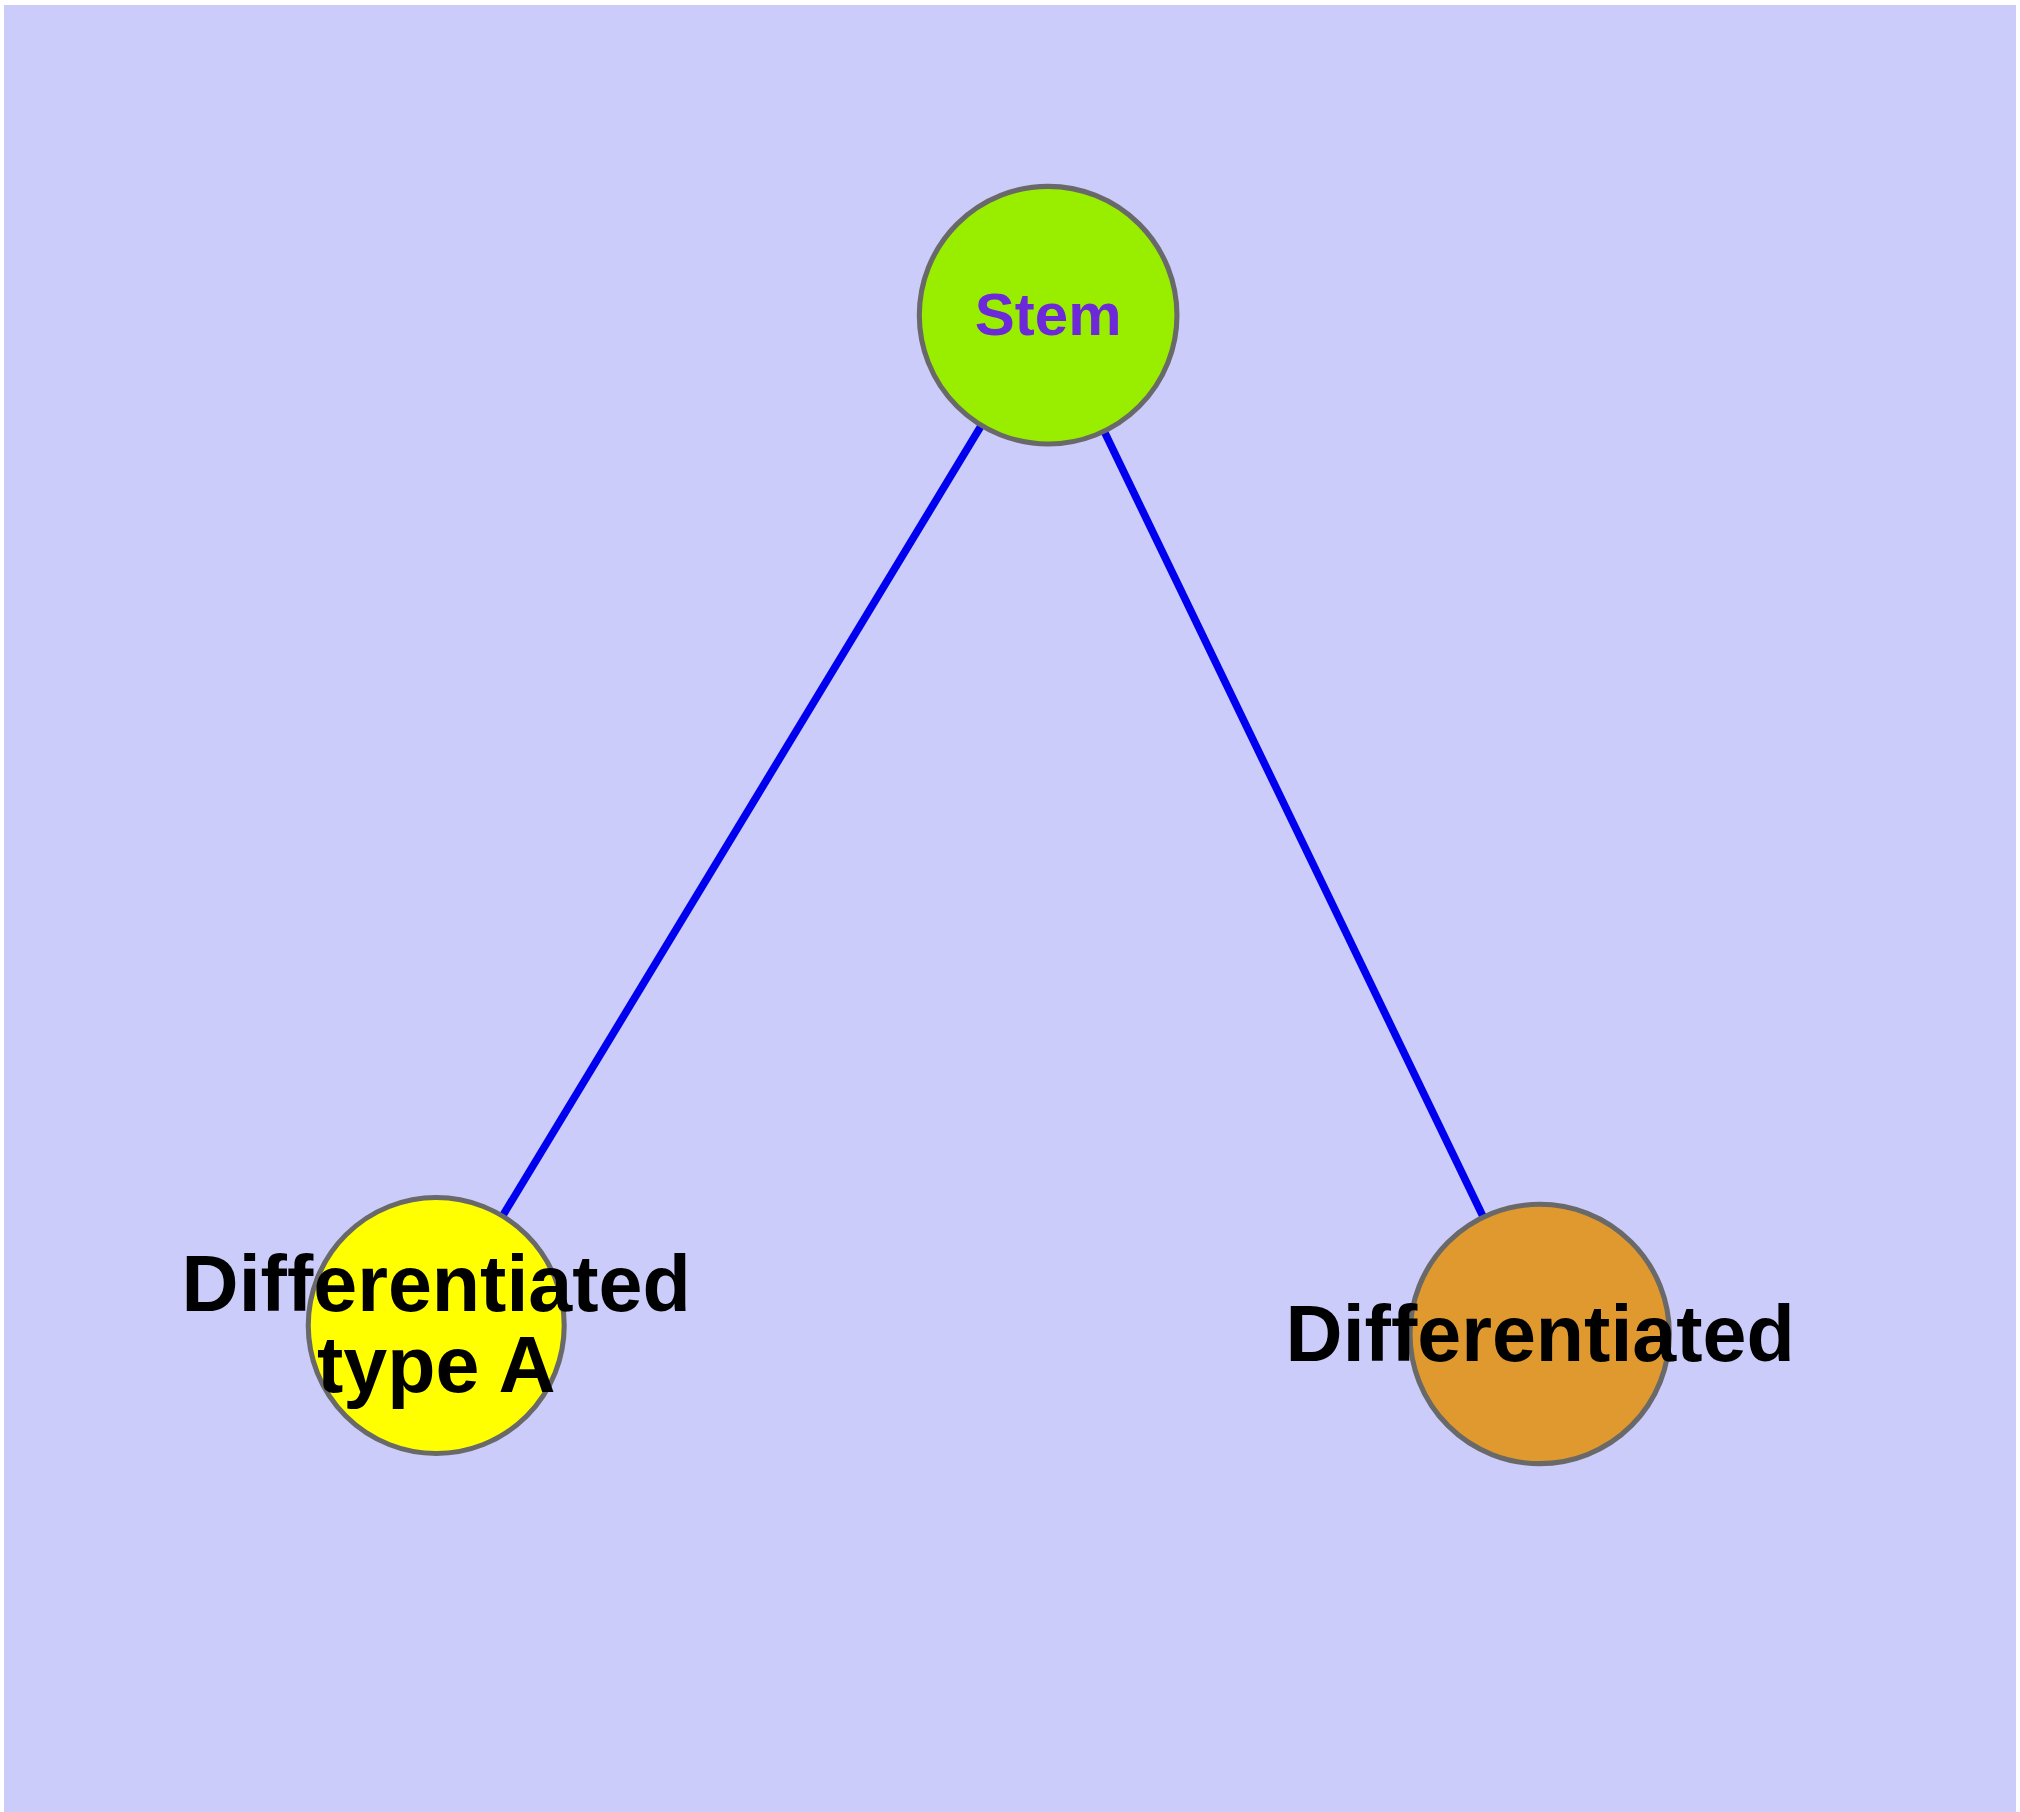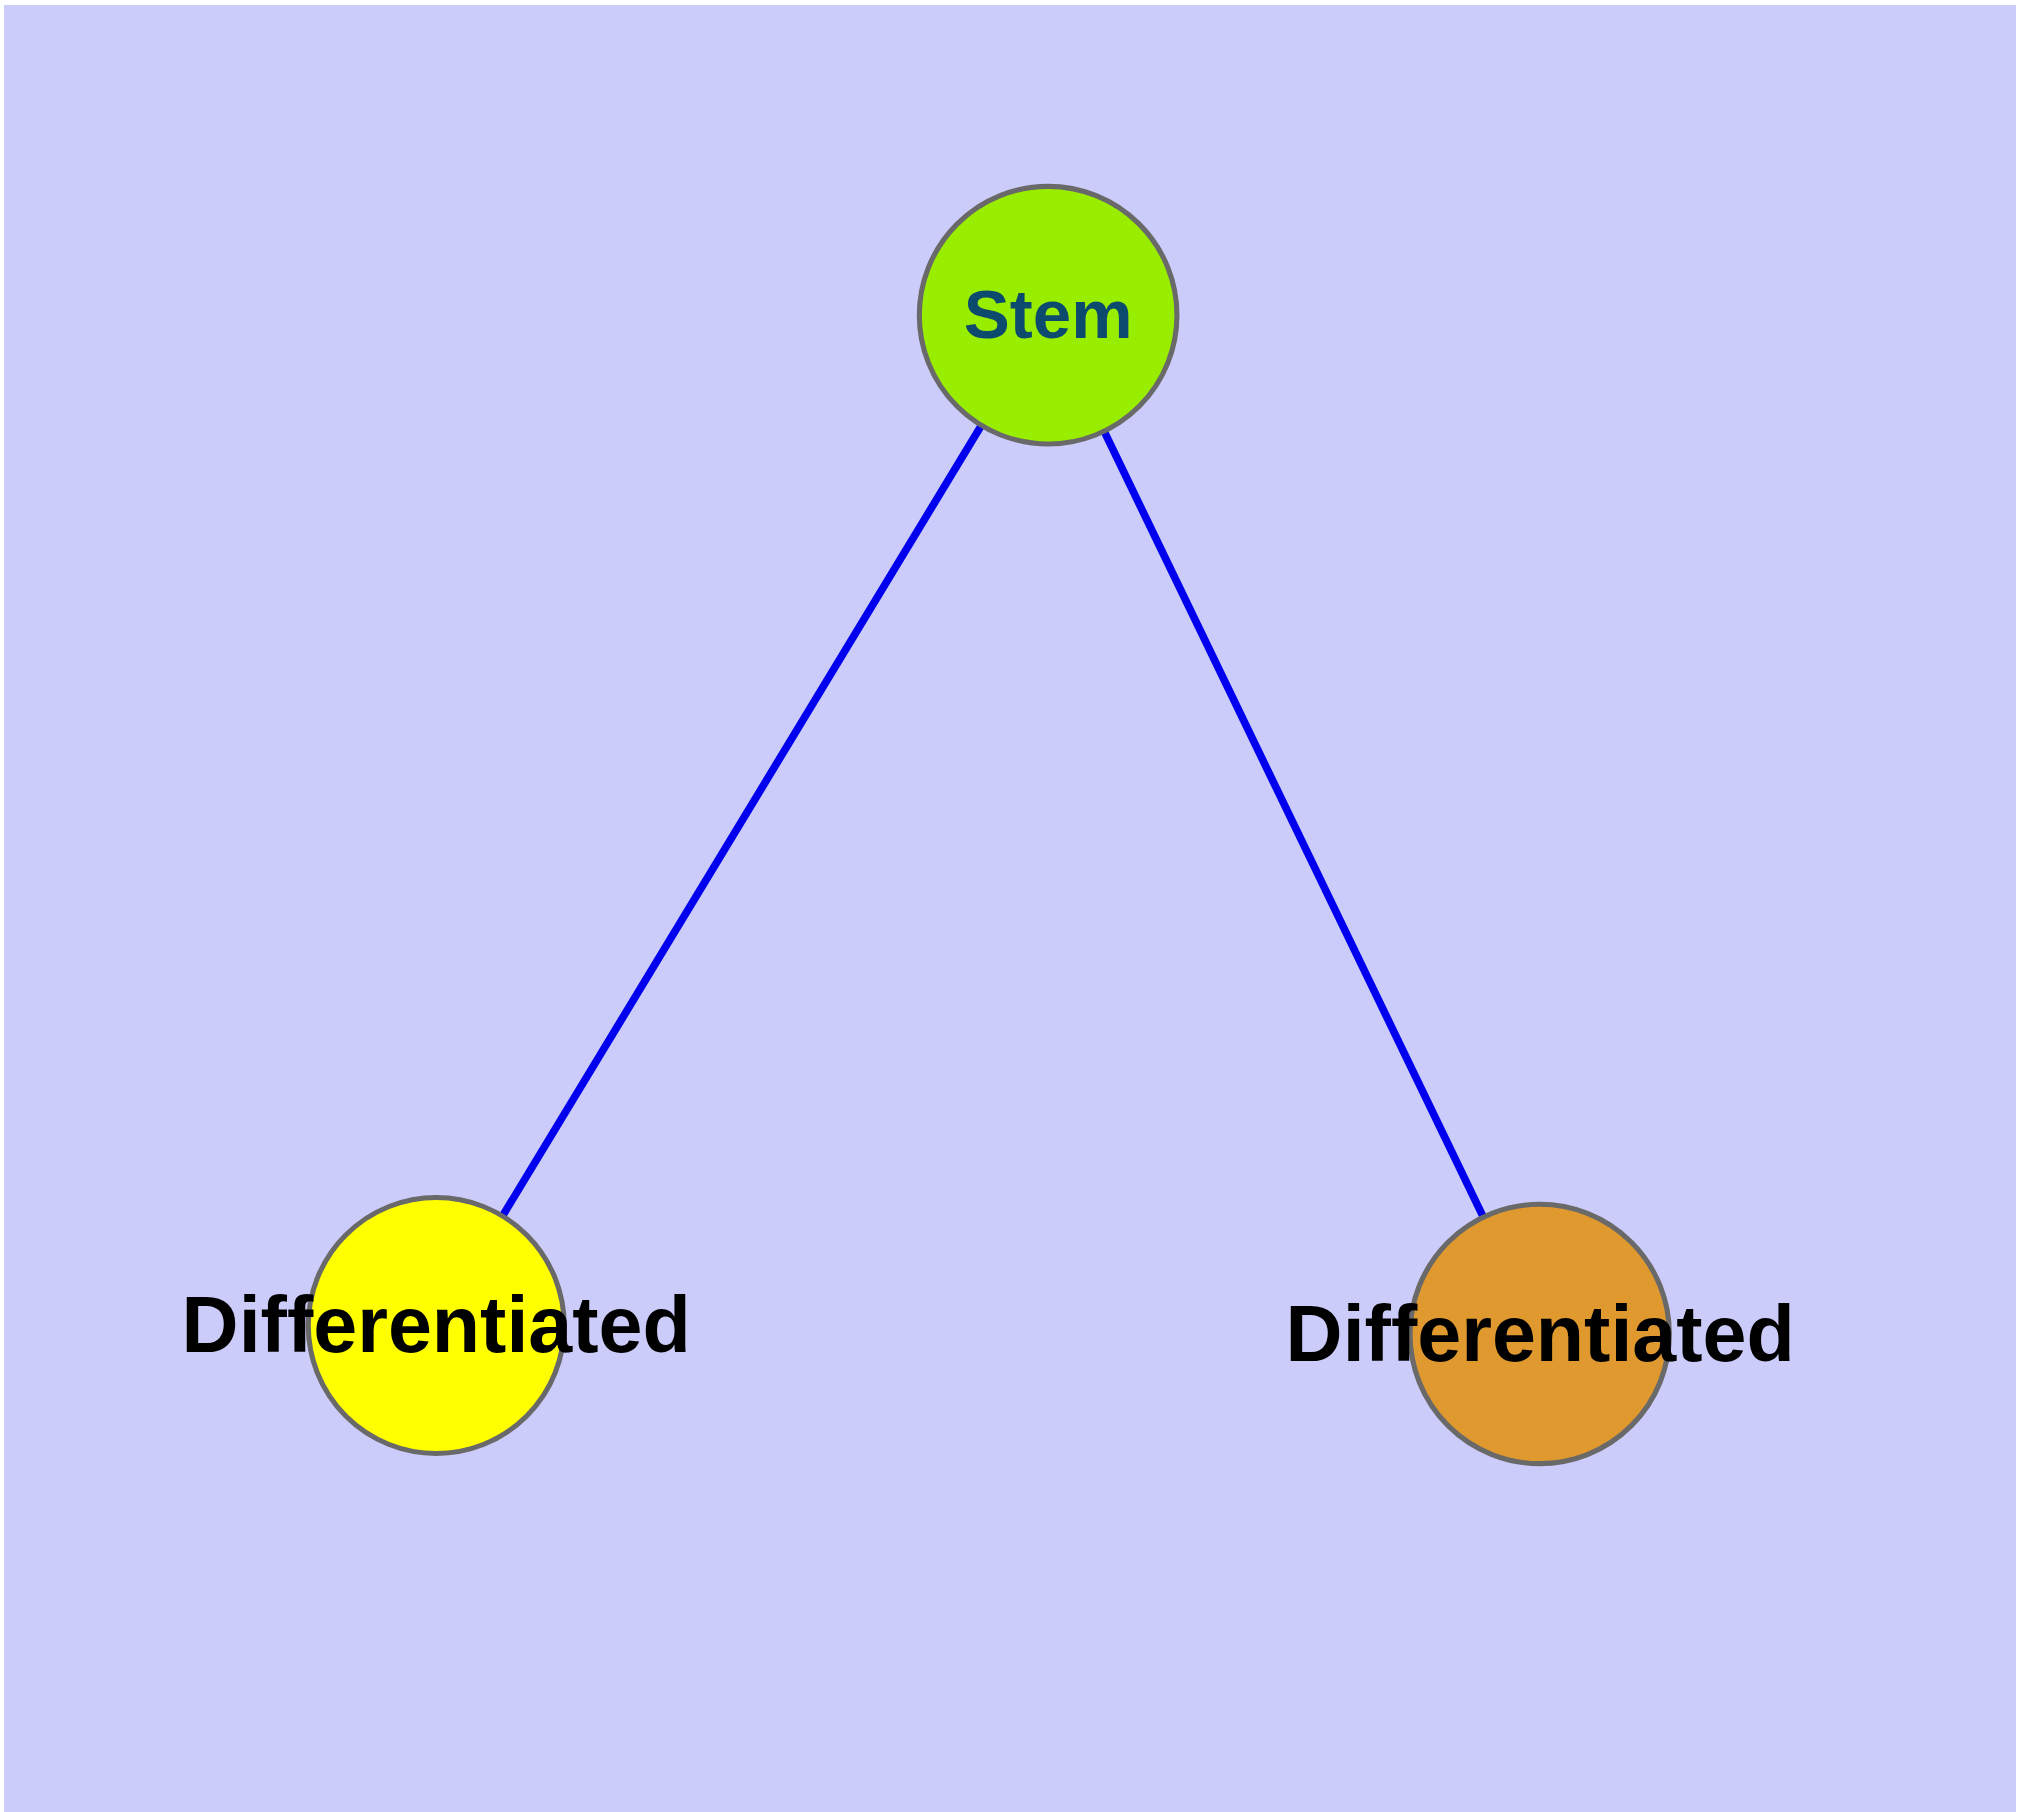--- a/index.html
+++ b/index.html
@@ -56,25 +56,26 @@
           <line x1="1232" y1="366" x2="1812" y2="1568" stroke="#0000ee" stroke-width="9" stroke-linecap="butt"></line>
         </g>
       <g id="nodes-layer">
           <circle cx="1232" cy="366" r="152" fill="#99ee00" stroke="#696969" stroke-width="6"></circle>
           <circle cx="510" cy="1558" r="151" fill="#ffff00" stroke="#696969" stroke-width="6"></circle>
           <circle cx="1812" cy="1568" r="153" fill="#e0992e" stroke="#696969" stroke-width="6"></circle>
         </g>
     </svg>
 
     <div id="labels-layer">
-        <div class="node-label" style="left: 1044px; top: 310px; font-size: 69px; color: #0c4a6e;">
+        <div class="node-label" style="left: 1044px; top: 310px; font-size: 60px; color: #6d28d9;">
           <div>Stem</div>
         </div>
         <div class="node-label" style="left: 432px; top: 1320px; font-size: 79px; color: rgb(0, 0, 0);">
           <div>Differentiated</div>
+          <div>type A</div>
         </div>
         <div class="node-label" style="left: 1536px; top: 1329px; font-size: 79px; color: rgb(0, 0, 0);">
           <div>Differentiated</div>
         </div>
       </div>
 
   </div>
 </div>
 
 

